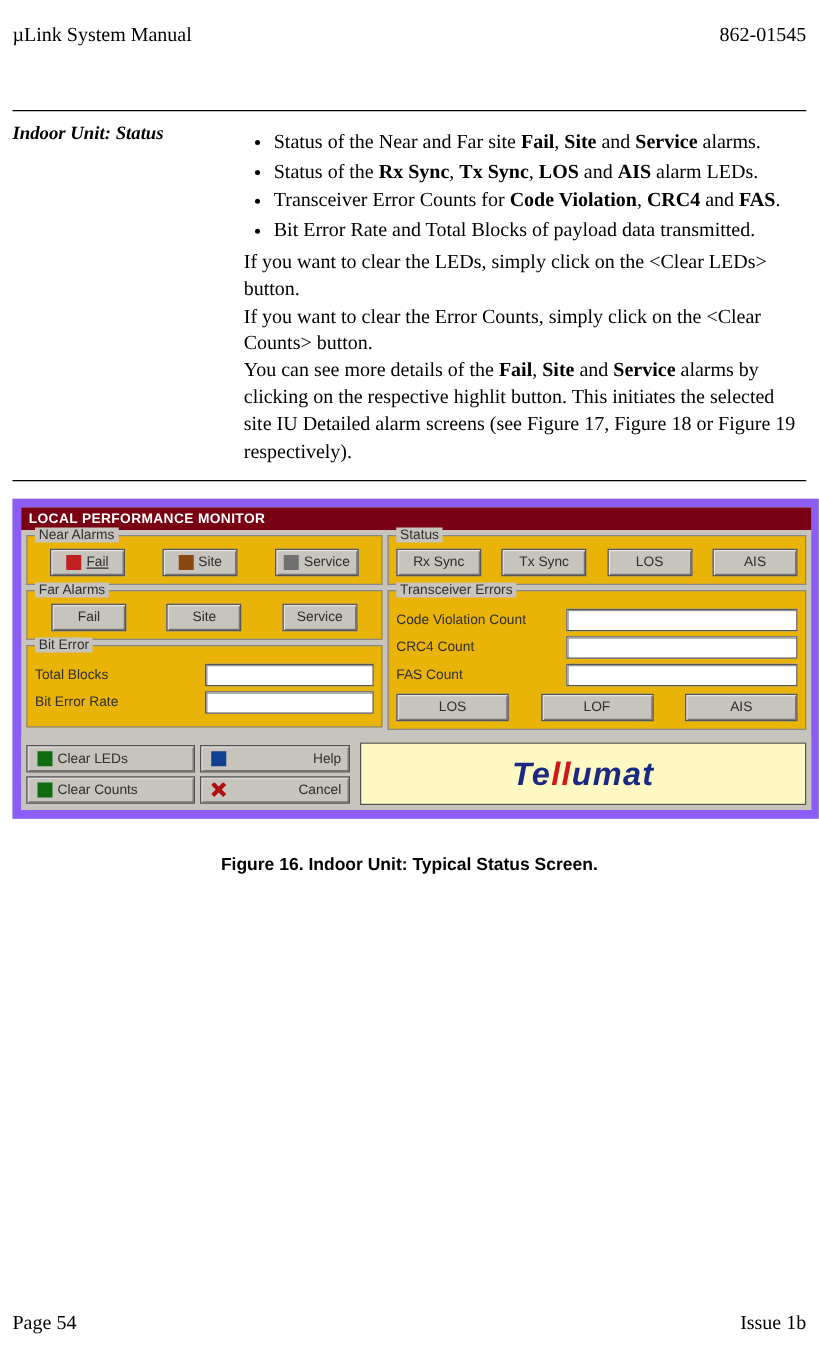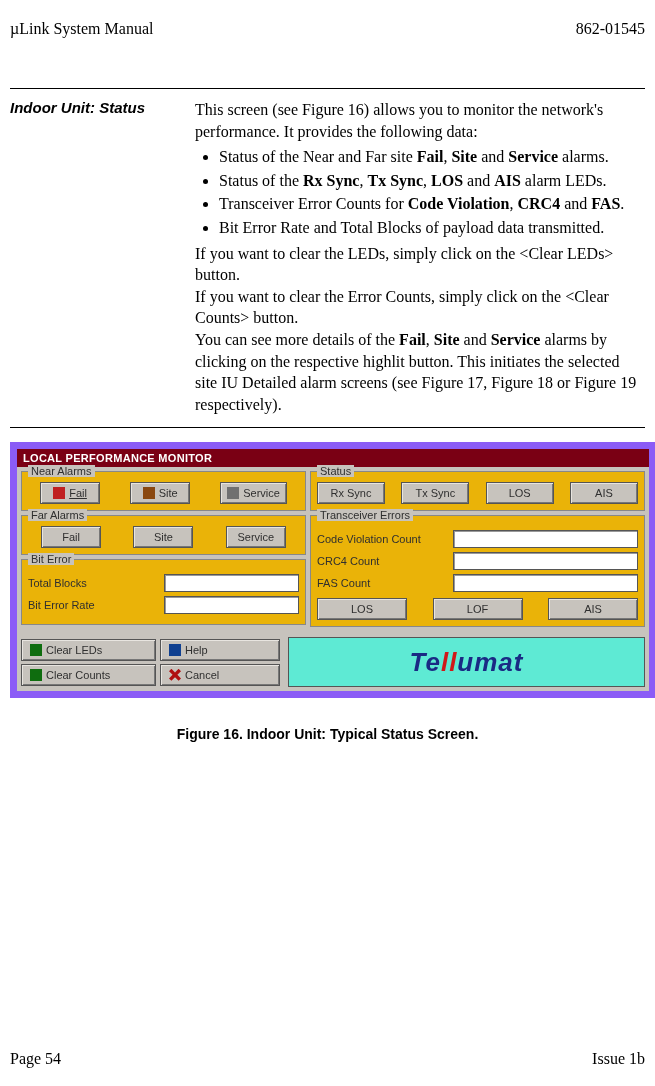--- a/index.html
+++ b/index.html
@@ -28,21 +28,21 @@
   .content-row {
     display: flex;
     border-top: 1px solid #000;
     padding-top: 10px;
     margin-bottom: 8px;
   }
   .sidebar-label {
     width: 185px;
     font-style: italic;
     font-weight: bold;
-    font-family: Liberation Sans, sans-serif;
+    font-family: Liberation Serif, serif;
     font-size: 15px;
     padding-right: 5px;
     box-sizing: border-box;
   }
   .body-text {
     flex: 1;
     font-size: 16px;
     line-height: 1.35;
   }
   .body-text ul {
@@ -142,31 +142,31 @@
     gap: 3px;
     width: 135px;
   }
   .bottom-mid {
     display: flex;
     flex-direction: column;
     gap: 3px;
     width: 120px;
   }
   .bottom-bar .btn { width: 100%; min-width: 0; justify-content: flex-start; padding-left: 8px; }
-  .bottom-mid .btn { justify-content: flex-start; }
+  .bottom-mid .btn { justify-content: space-between; }
   .logo {
     flex: 1;
     display: flex;
     align-items: center;
     justify-content: center;
     font-weight: bold;
     font-style: italic;
     font-size: 26px;
     color: #1a2a84;
-    background: #5eead4;
+    background: #fef9c3;
     border: 1px solid #555;
     height: 48px;
     margin-left: 4px;
     font-family: Arial, sans-serif;
     letter-spacing: 1px;
   }
   .logo .slash { color: #d01818; font-style: italic; }
   .ico { width: 12px; height: 12px; display: inline-block; }
   .ico-red { background: #c02020; }
   .ico-brown { background: #8a4810; }
@@ -197,21 +197,20 @@
 
 <div class="page">
   <div class="header-row">
     <span>µLink System Manual</span>
     <span>862-01545</span>
   </div>
 
   <div class="content-row">
     <div class="sidebar-label">Indoor Unit: Status</div>
     <div class="body-text">
-      <div>This screen (see Figure 16) allows you to monitor the network's performance.  It provides the following data:</div>
       <ul>
         <li>
           <span>Status of the Near and Far site </span><span class="b">Fail</span><span>, </span><span class="b">Site</span><span> and </span><span class="b">Service</span><span> alarms.</span>
         </li>
         <li>
           <span>Status of the </span><span class="b">Rx Sync</span><span>, </span><span class="b">Tx Sync</span><span>, </span><span class="b">LOS</span><span> and </span><span class="b">AIS</span><span> alarm LEDs.</span>
         </li>
         <li>
           <span>Transceiver Error Counts for </span><span class="b">Code Violation</span><span>, </span><span class="b">CRC4</span><span> and </span><span class="b">FAS</span><span>.</span>
         </li>

